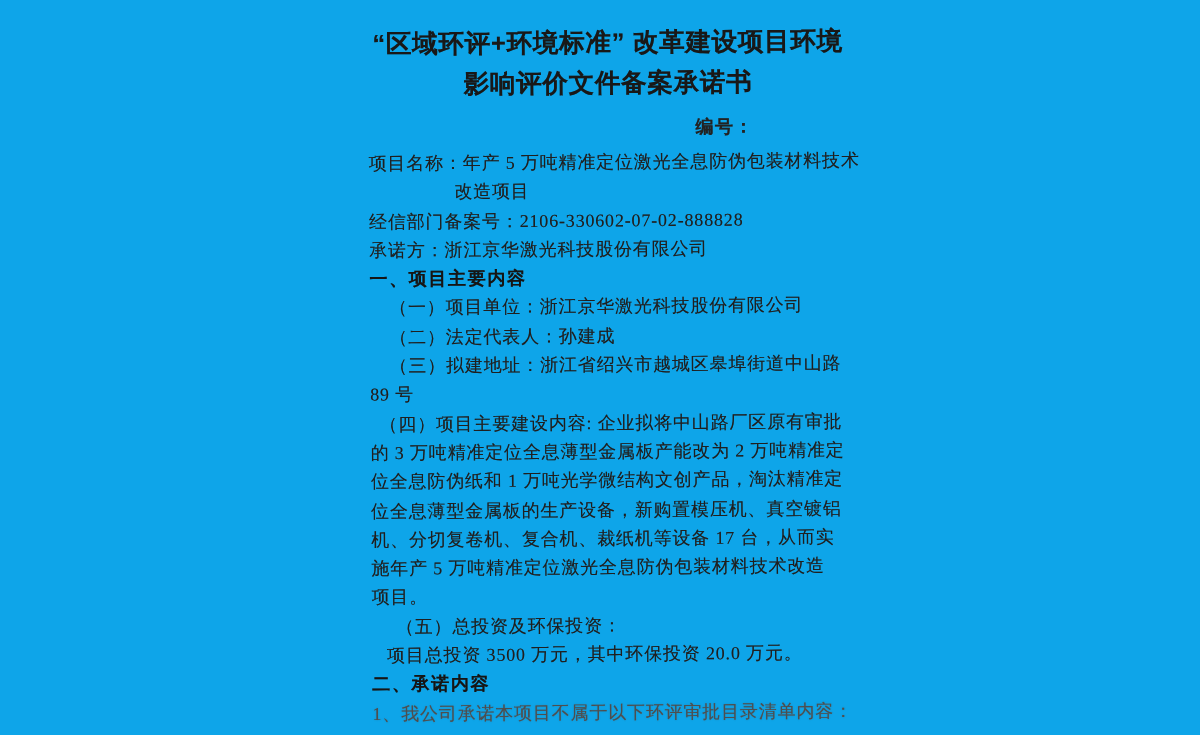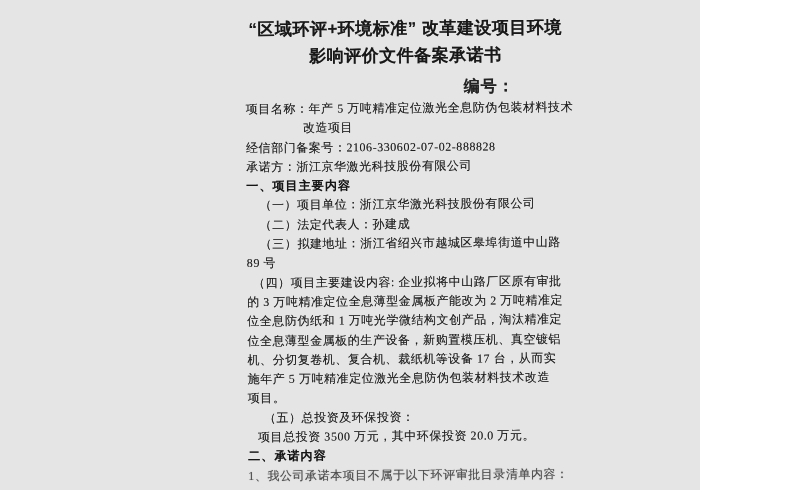--- a/index.html
+++ b/index.html
@@ -2,23 +2,23 @@
 <html><head>
 <meta charset="utf-8">
 <style>
   html, body {
     margin: 0;
     padding: 0;
     background: #ffffff;
   }
   .canvas {
     position: relative;
-    width: 700px;
+    width: 800px;
     height: 490px;
-    background: #e5e5e5;
+    background: #0ea5e9;
     overflow: hidden;
     color: #1f1f1f;
     font-family: "Liberation Serif", "DejaVu Serif", serif;
   }
   .scan {
     position: absolute;
     inset: 0;
     transform: rotate(-0.4deg);
     transform-origin: 400px 0px;
     text-shadow: 0 0 0.4px rgba(45,45,45,0.55);
@@ -34,21 +34,21 @@
     font-size: 17px;
     line-height: 27px;
     letter-spacing: 0.5px;
     color: #181818;
   }
   .doc-title .t-line { display: block; }
   .serial {
     position: absolute;
     left: 463px;
     top: 77px;
-    font-size: 16px;
+    font-size: 12px;
     font-weight: 700;
     letter-spacing: 1px;
     color: #222;
   }
   .doc-body {
     position: absolute;
     left: 245px;
     top: 99px;
     width: 345px;
     font-size: 12px;

